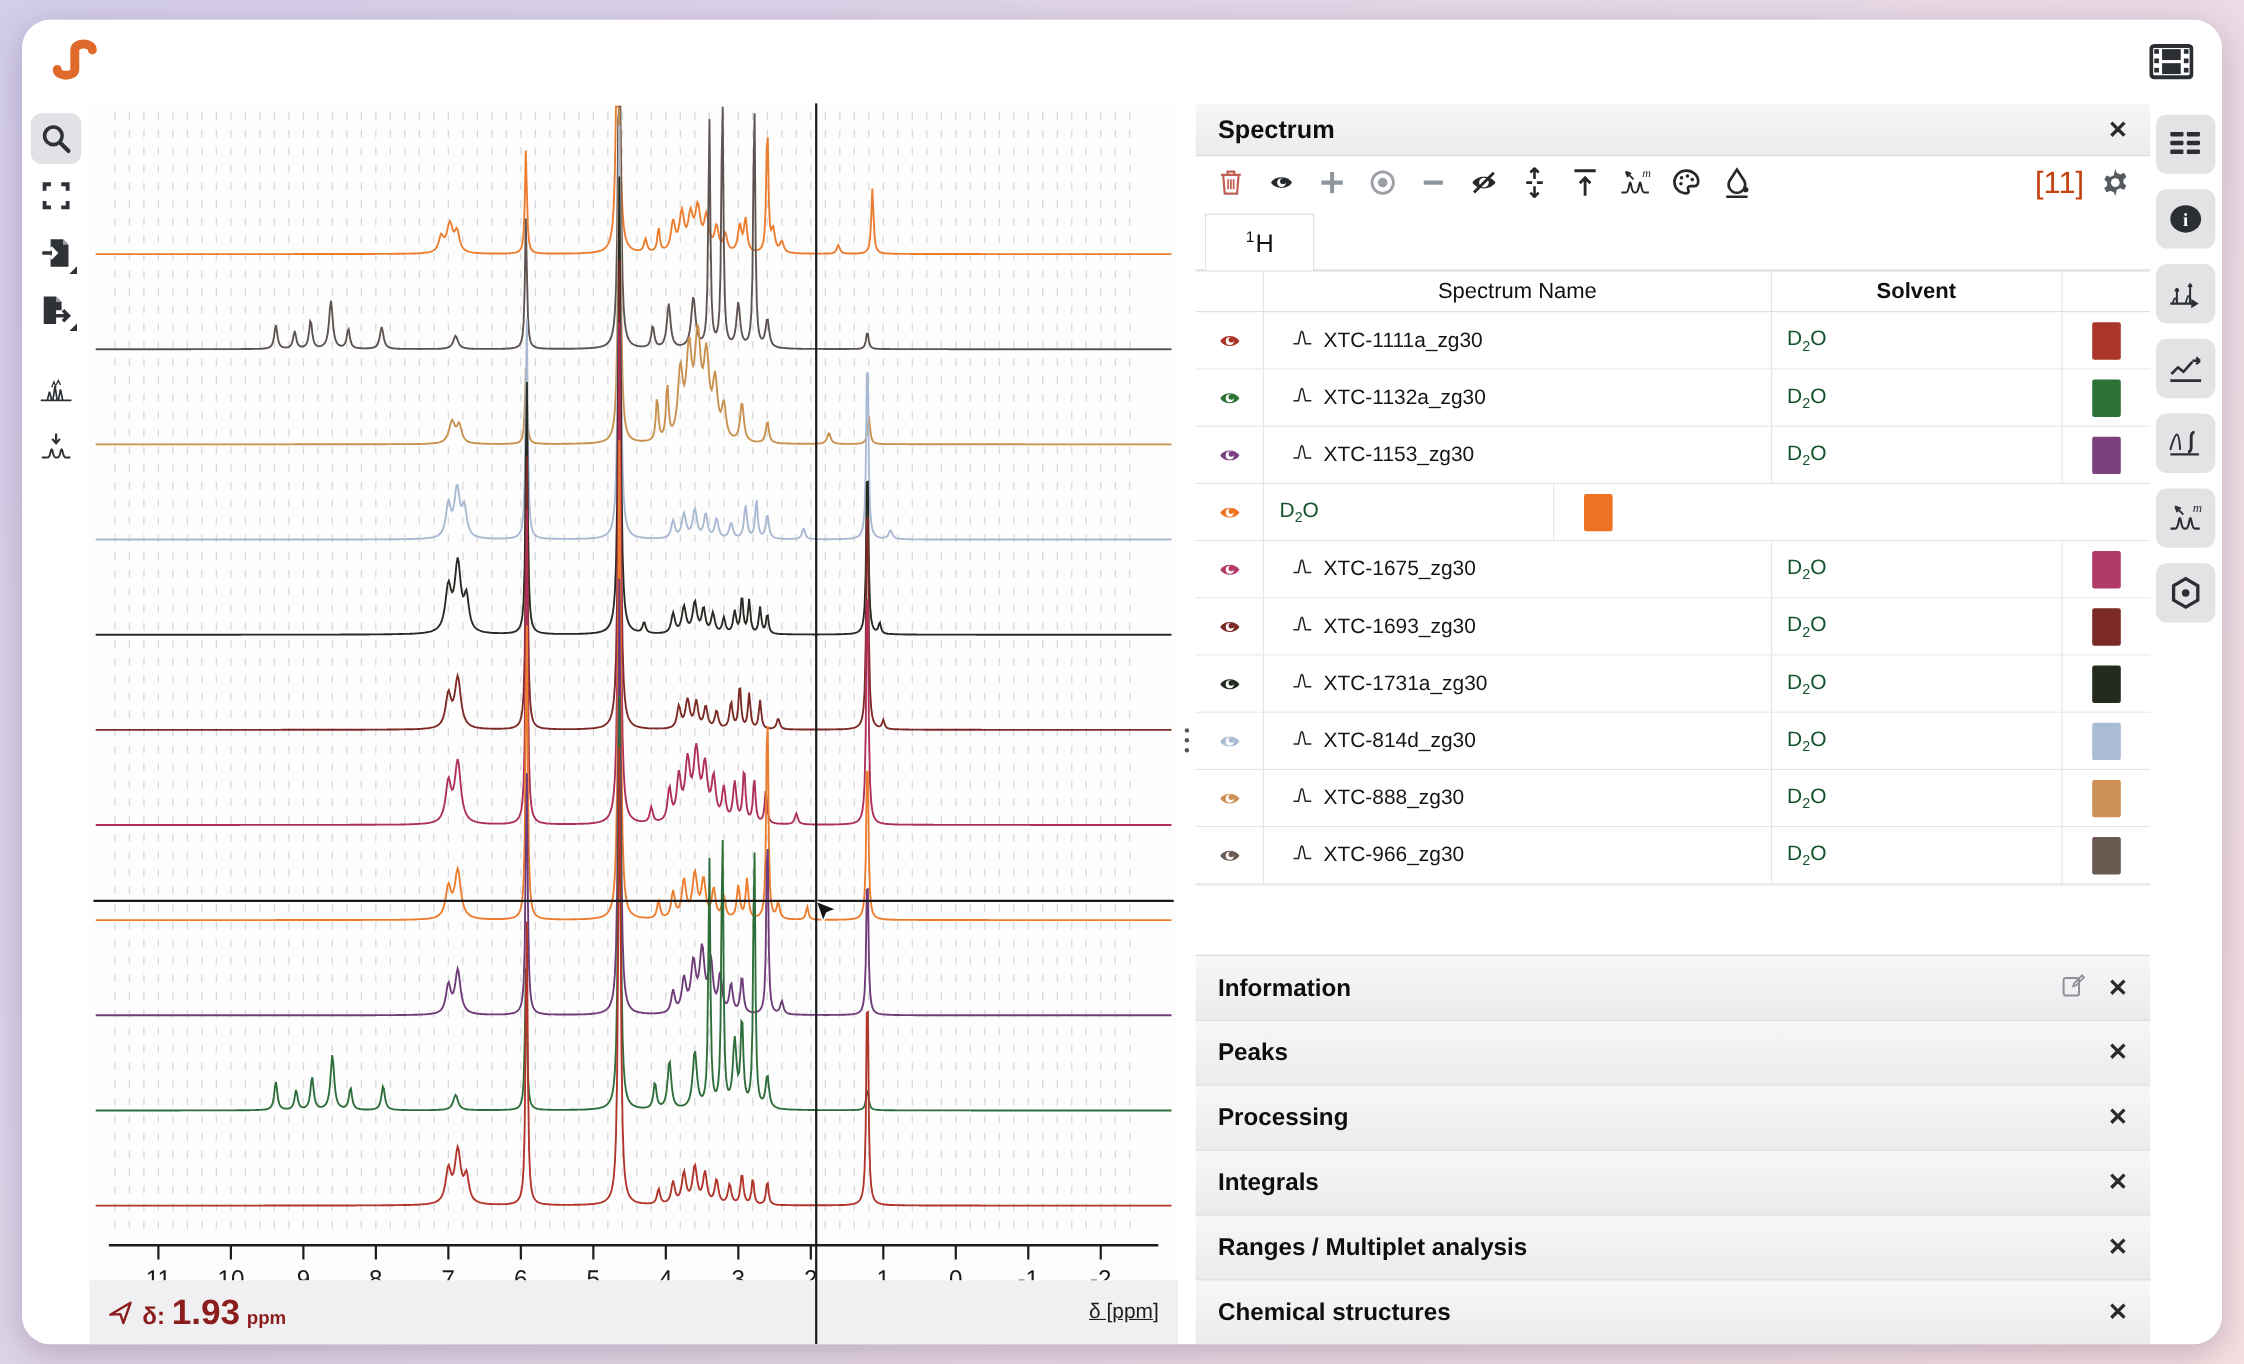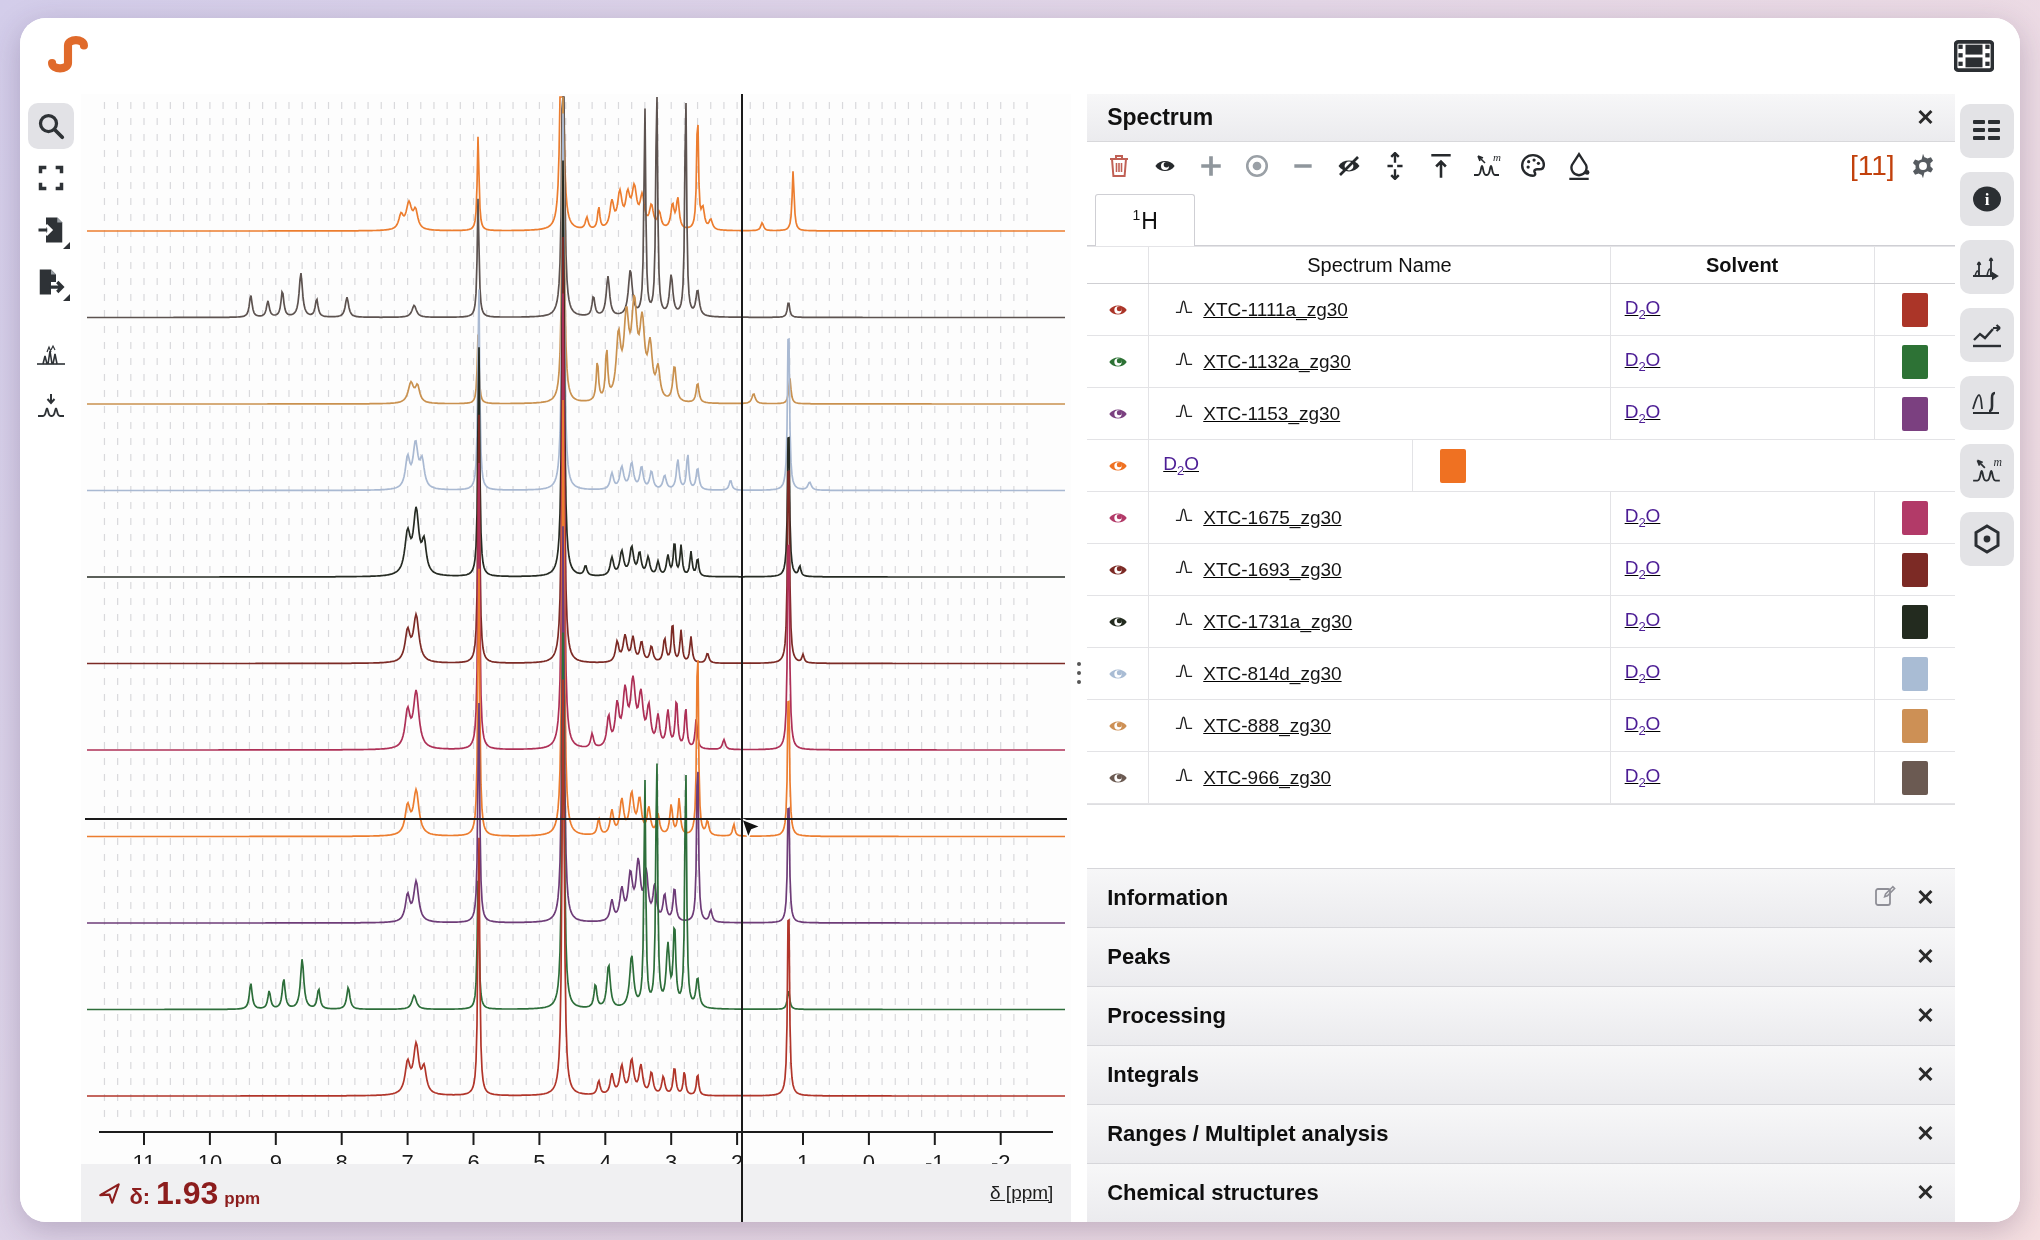--- a/index.html
+++ b/index.html
@@ -40,24 +40,24 @@
   .pt-btn { width:36px; height:36px; display:flex; align-items:center; justify-content:center; cursor:pointer; }
   .pt-spacer { flex:1; }
   .count-badge { font-size:28px; color:#c2410c; }
   .tabbar { height:56px; border-bottom:1px solid #cfcfd4; padding:4px 0 0 8px; display:flex; align-items:flex-end; }
   .tab { width:100px; height:52px; background:#fff; border:1px solid #cfcfd4; border-bottom:none; border-radius:3px 3px 0 0;
          display:flex; align-items:center; justify-content:center; font-size:23px; color:#111; margin-bottom:-1px; cursor:pointer; }
   .tab sup { font-size:14px; margin-right:1px; }
   
   .stable { border-bottom:1px solid #dedee1; }
   .thead { display:flex; height:38px; border-bottom:1px solid #cfcfd3; border-top:1px solid #e4e4e7; align-items:center; }
-  .trow { display:flex; height:52px; align-items:flex-start; border-bottom:1px solid #e3e3e6; cursor:pointer; background:#fff;text-decoration:underline; }
+  .trow { display:flex; height:52px; align-items:flex-start; border-bottom:1px solid #e3e3e6; cursor:pointer; background:#fff; }
   .c-eye { width:62px; display:flex; align-items:center; justify-content:center; border-right:1px solid #e3e3e6; align-self:stretch; }
   .c-name { flex:1; display:flex; align-items:center; gap:10px; padding-left:26px; border-right:1px solid #e3e3e6; align-self:stretch; font-size:19px; color:#151515; }
-  .c-solv { width:264px; padding-left:14px; border-right:1px solid #e3e3e6; align-self:stretch; display:flex; align-items:center; font-size:19px; color:#4c1d95; }
+  .c-solv { width:264px; padding-left:14px; border-right:1px solid #e3e3e6; align-self:stretch; display:flex; align-items:center; font-size:19px; color:#14532d; }
   .c-solv sub { font-size:13px; }
   .c-sw { width:80px; display:flex; align-items:center; justify-content:center; align-self:stretch; }
   .sw { width:26px; height:34px; border-radius:2px; }
   .thead .hc { font-weight:normal; font-size:20px; color:#101010; justify-content:center; padding-left:0; }
   .thead .c-solv { justify-content:center; padding-left:0; }
   
   .acc-wrap { margin-top:auto; }
   .acc { height:59px; background:linear-gradient(#f7f7f8,#ebebee); border-top:1px solid #d6d6da;
          display:flex; align-items:center; justify-content:space-between; padding:0 20px; cursor:pointer; }
   .acc .lbl { font-size:22px; font-weight:bold; color:#0e0e0e; }

